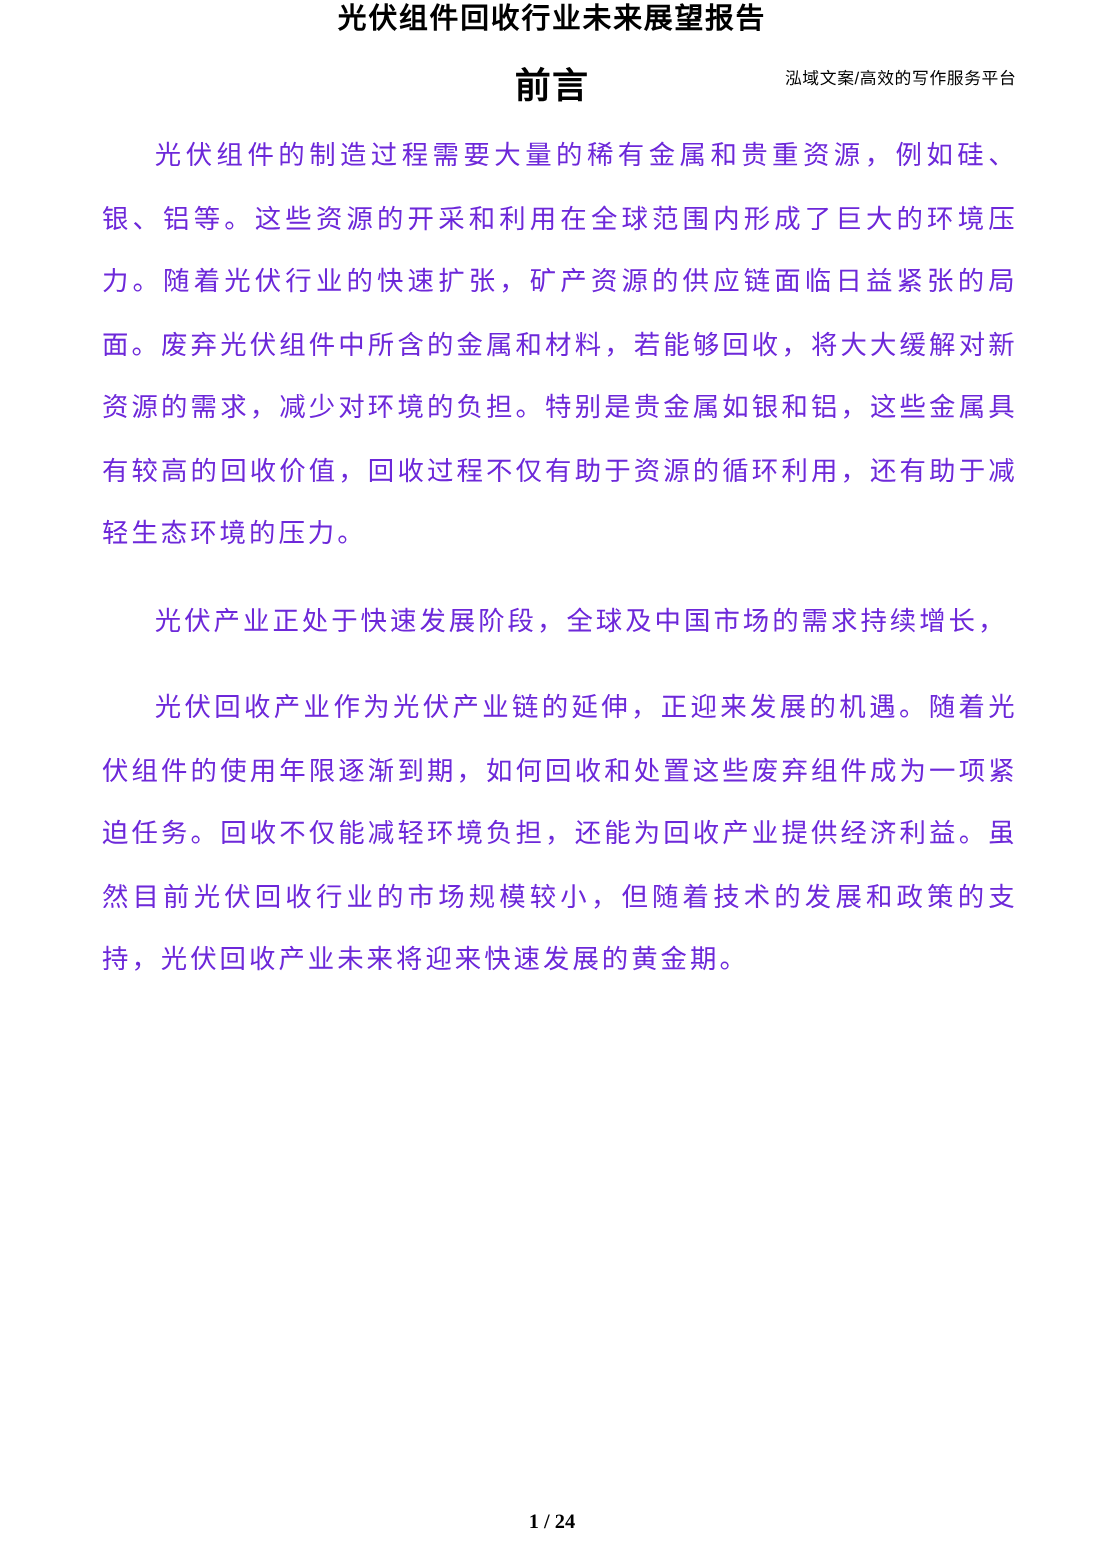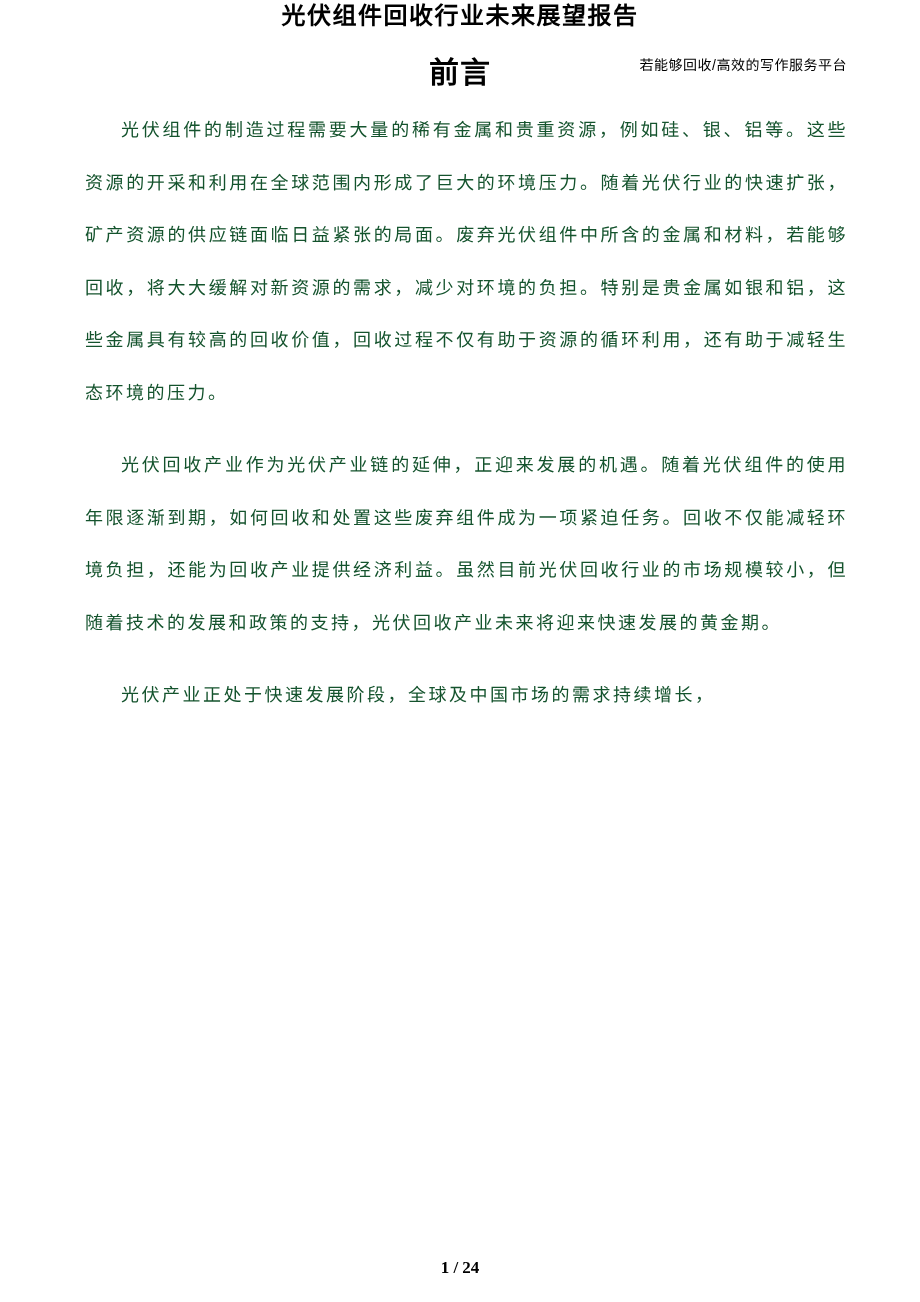--- a/index.html
+++ b/index.html
@@ -47,53 +47,53 @@
     font-weight: bold;
     letter-spacing: 1px;
     color: #000000;
     font-family: "Liberation Sans", sans-serif;
   }
   .body-text {
     margin: 17px 72px 0 85px;
   }
   .body-text p {
     margin: 0 0 20px 0;
-    font-size: 18px;
+    font-size: 22px;
     line-height: 52.5px;
     letter-spacing: 2.5px;
     text-align: justify;
     text-indent: 2em;
-    color: #14532d;
+    color: #6d28d9;
     font-family: "Liberation Serif", serif;
   }
   .doc-footer {
     position: absolute;
     top: 1257px;
     left: 0;
     width: 100%;
     text-align: center;
     font-size: 17px;
     font-weight: bold;
     line-height: 22px;
     color: #000000;
     font-family: "Liberation Serif", serif;
   }
 </style>
 </head>
 <body>
 
 <div class="page">
 
-  <div class="doc-header">若能够回收/高效的写作服务平台</div>
+  <div class="doc-header">泓域文案/高效的写作服务平台</div>
 
   <h1 class="doc-title">光伏组件回收行业未来展望报告</h1>
 
   <h2 class="section-heading">前言</h2>
 
   <div class="body-text">
     <p>光伏组件的制造过程需要大量的稀有金属和贵重资源，例如硅、银、铝等。这些资源的开采和利用在全球范围内形成了巨大的环境压力。随着光伏行业的快速扩张，矿产资源的供应链面临日益紧张的局面。废弃光伏组件中所含的金属和材料，若能够回收，将大大缓解对新资源的需求，减少对环境的负担。特别是贵金属如银和铝，这些金属具有较高的回收价值，回收过程不仅有助于资源的循环利用，还有助于减轻生态环境的压力。</p>
+    <p>光伏产业正处于快速发展阶段，全球及中国市场的需求持续增长，</p>
     <p>光伏回收产业作为光伏产业链的延伸，正迎来发展的机遇。随着光伏组件的使用年限逐渐到期，如何回收和处置这些废弃组件成为一项紧迫任务。回收不仅能减轻环境负担，还能为回收产业提供经济利益。虽然目前光伏回收行业的市场规模较小，但随着技术的发展和政策的支持，光伏回收产业未来将迎来快速发展的黄金期。</p>
-    <p>光伏产业正处于快速发展阶段，全球及中国市场的需求持续增长，</p>
   </div>
 
   <div class="doc-footer">1 / 24</div>
 
 </div>
 
 </body></html>

